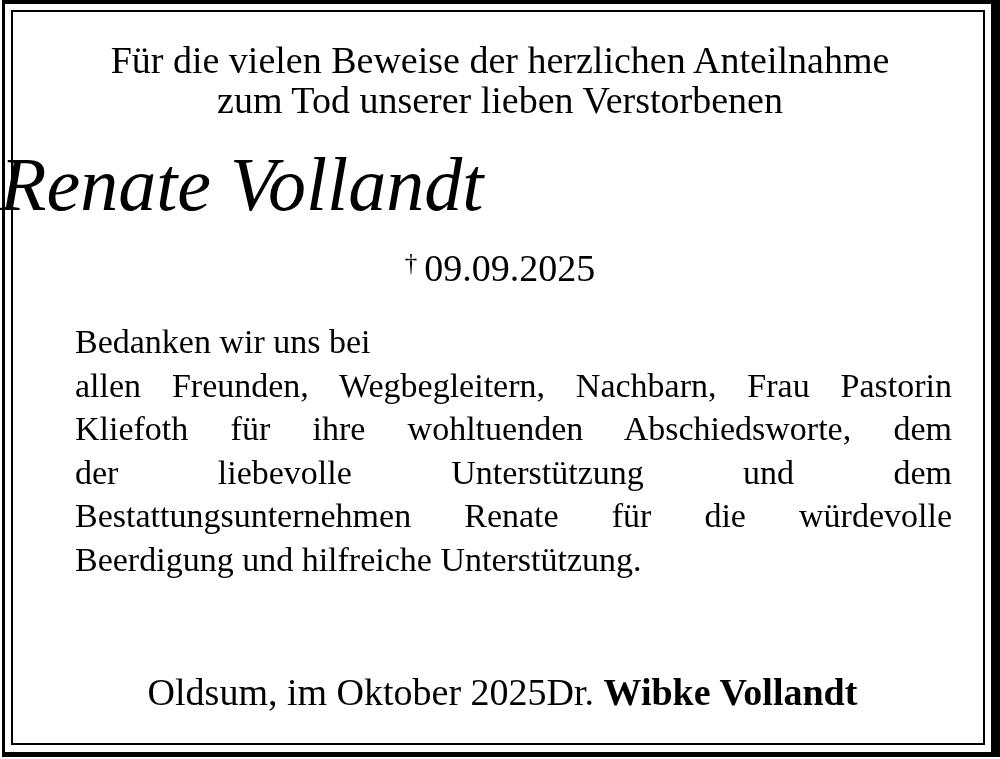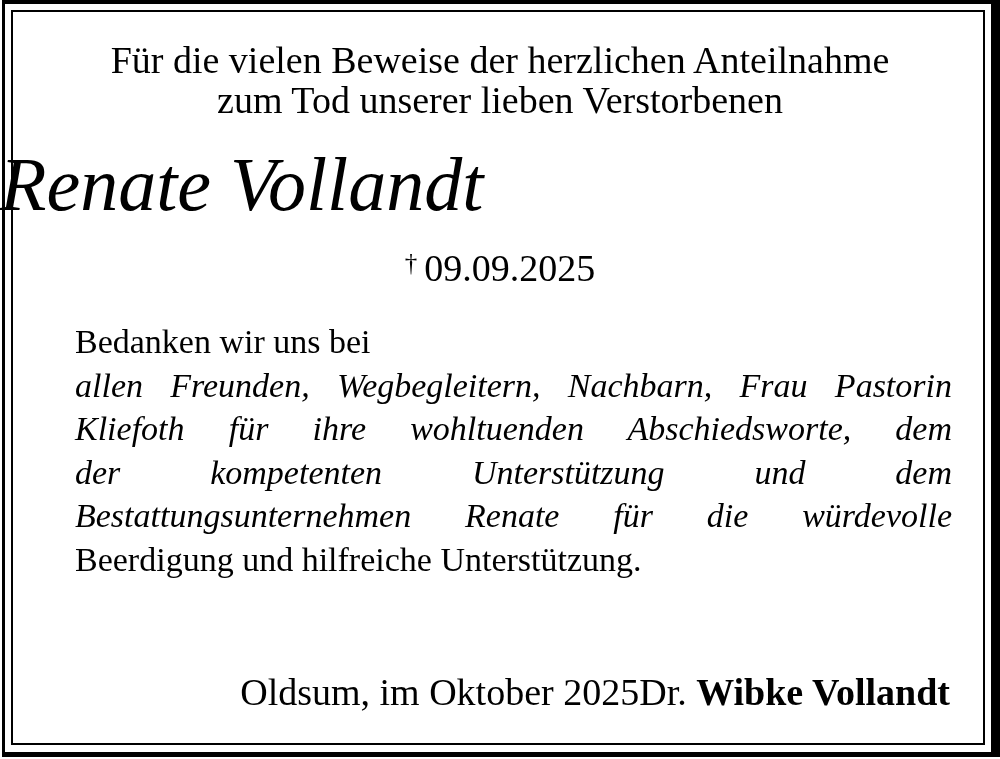--- a/index.html
+++ b/index.html
@@ -60,27 +60,26 @@
     top: 320px; left: 55px; right: 48px;
     font-size: 34px;
   }
   .body .line {
     line-height: 43.5px;
     margin-left: 20px;
   }
   .body .line.justify {
     text-align: justify;
     text-align-last: justify;
-    font-style: italic;
   }
   .footer {
     position: absolute;
     top: 670px; left: 55px; right: 50px;
     display: flex;
-    justify-content: flex-end;
+    justify-content: center;
     align-items: baseline;
     font-size: 38px;
   }
   .footer .bold {
     font-weight: bold;
   }
 </style>
 </head>
 <body>
 
@@ -96,21 +95,21 @@
   <h1 class="name">Renate Vollandt</h1>
 
   <div class="date-line">
     <span class="dagger">†</span><span>09.09.2025</span>
   </div>
 
   <div class="body">
     <div class="line">Bedanken wir uns bei</div>
     <div class="line justify">allen Freunden, Wegbegleitern, Nachbarn, Frau Pastorin</div>
     <div class="line justify">Kliefoth für ihre wohltuenden Abschiedsworte, dem</div>
-    <div class="line justify">der kompetenten Unterstützung und dem</div>
+    <div class="line justify">der liebevolle Unterstützung und dem</div>
     <div class="line justify">Bestattungsunternehmen Renate für die würdevolle</div>
     <div class="line">Beerdigung und hilfreiche Unterstützung.</div>
   </div>
 
   <div class="footer">
     <div>Oldsum, im Oktober 2025</div>
     <div>
       <span>Dr.</span>
       <span class="bold">Wibke Vollandt</span>
     </div>

